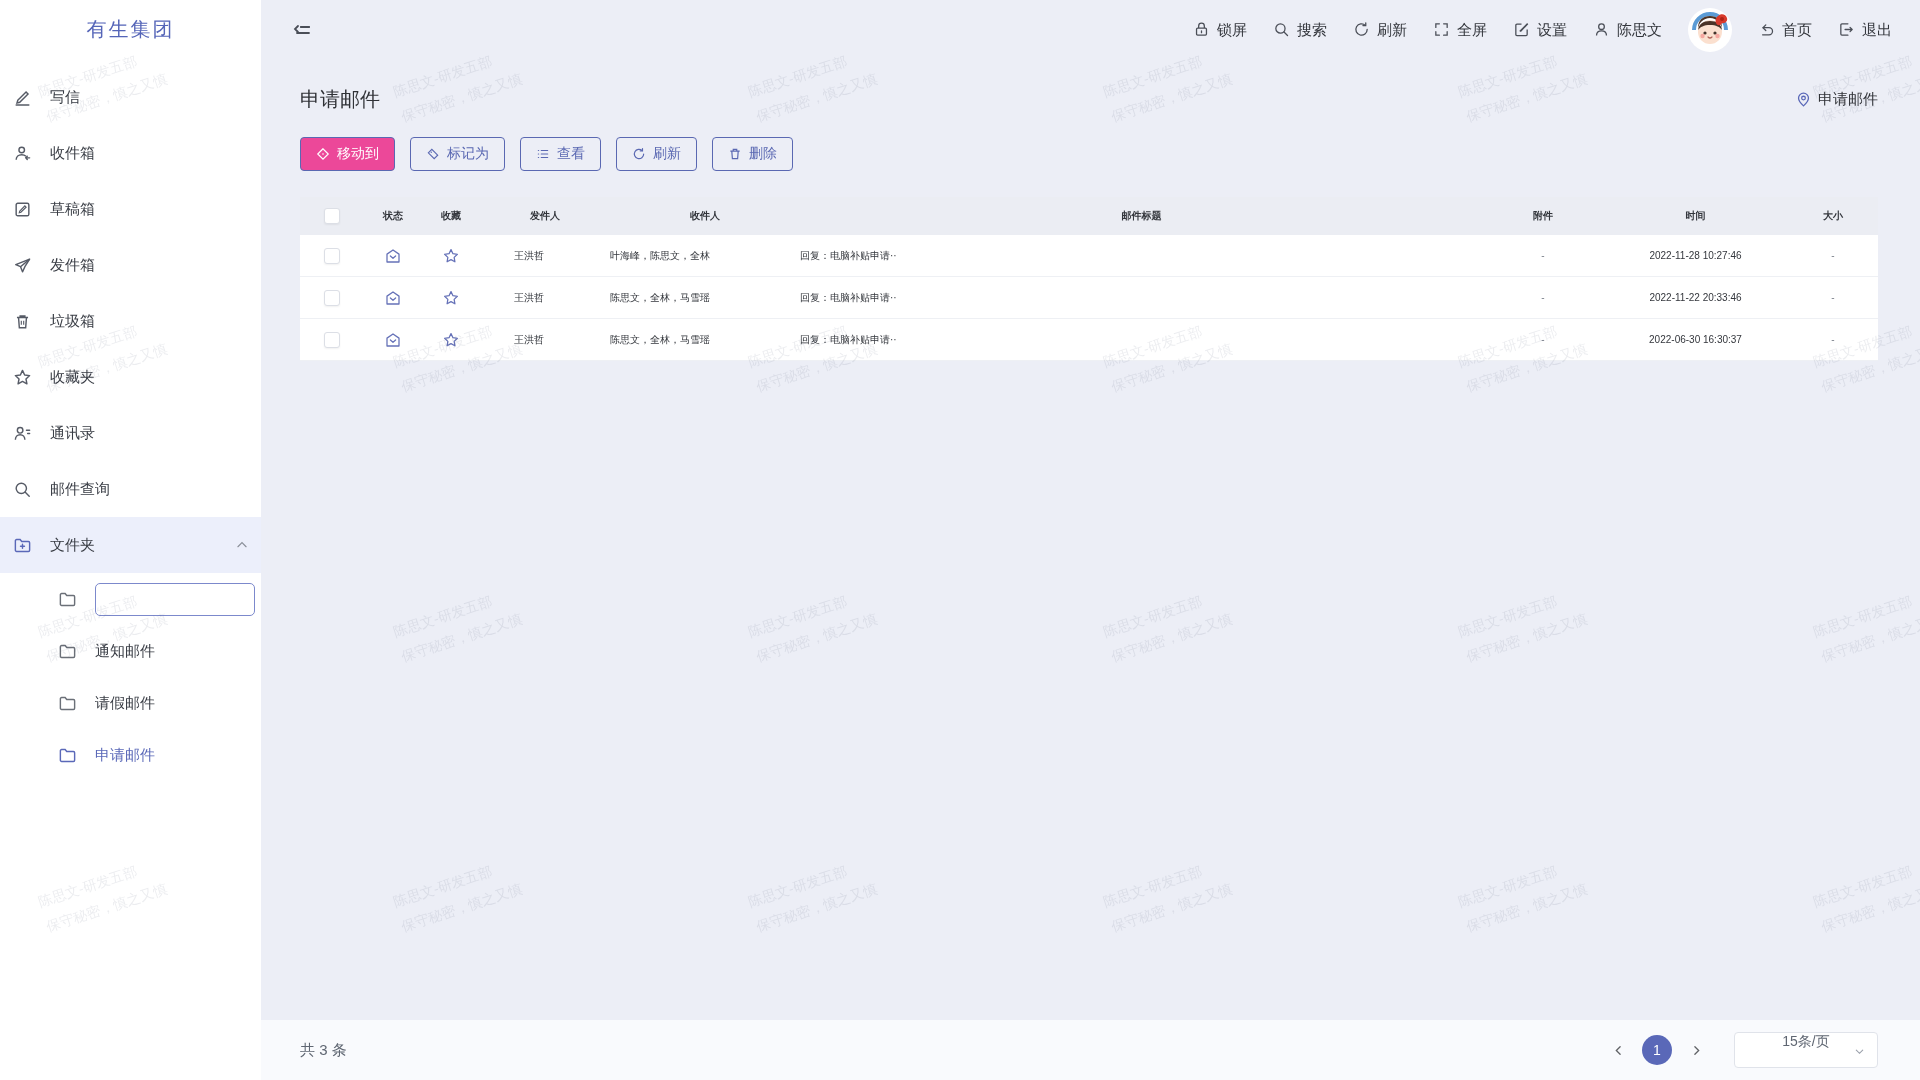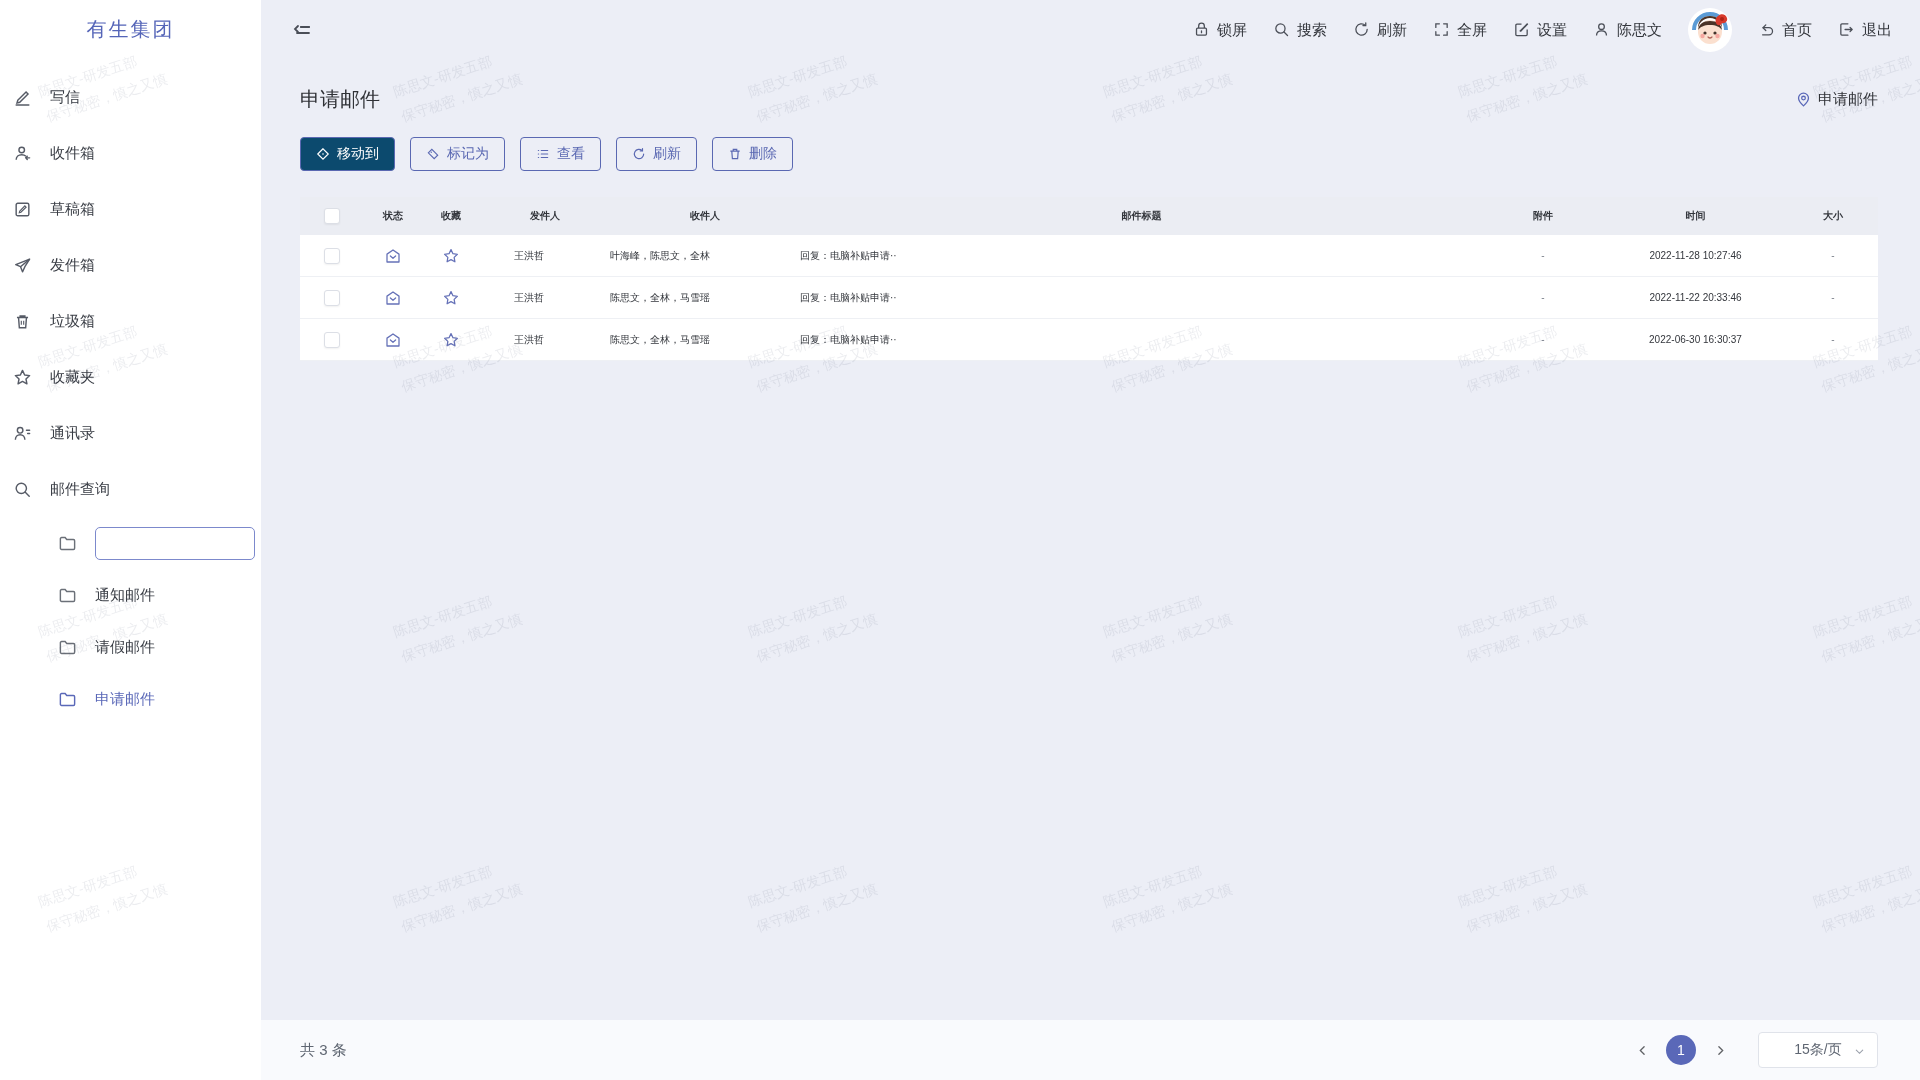--- a/index.html
+++ b/index.html
@@ -36,21 +36,21 @@
 
   .content { flex:1; display:flex; flex-direction:column; padding:0 42px 0 39px; }
   .content-head { margin-top:26px; display:flex; align-items:center; }
   .page-title { font-size:20px; color:#2f3136; font-weight:500; }
   .crumb { margin-left:auto; display:flex; align-items:center; gap:6px; cursor:pointer; font-size:15px; color:#2f3136; }
   .crumb .cicon { width:17px; height:17px; display:flex; }
 
   .toolbar { margin-top:24px; display:flex; align-items:center; }
   .btn { height:34px; display:inline-flex; align-items:center; gap:7px; padding:0 15px; border-radius:4px; border:1px solid #5a68b2; background:transparent; color:#5a68b2; font-size:14px; cursor:pointer; margin-right:15px; font-family:inherit; }
   .btn .bicon { width:14px; height:14px; display:flex; }
-  .btn.primary { background:#0c4a6e; border-color:#5a68b2; color:#fff; }
+  .btn.primary { background:#ec4899; border-color:#5a68b2; color:#fff; }
   .search-wrap { margin-left:auto; }
   .search-input { width:380px; height:34px; border:none; border-radius:17px; background:#fff; outline:none; padding:0 18px; font-size:14px; color:#303238; }
   .search-input::placeholder { color:#b9bcc8; }
 
   
   .table { margin-top:26px; }
   .trow { display:flex; align-items:center; }
   .thead { height:38px; background:#ebedf3; font-weight:bold; color:#303238; }
   .tbody-row { height:42px; background:#ffffff; border-bottom:1px solid #eef0f4; }
   .col { flex:0 0 auto; display:flex; align-items:center; justify-content:center; font-size:10px; color:#33363c; }
@@ -70,21 +70,21 @@
   .dash { color:#7d828c; }
 
   .flex-spacer { flex:1; }
 
   
   .bottombar { height:60px; flex:0 0 60px; background:#f9fafd; display:flex; align-items:center; padding:0 42px 0 39px; }
   .total { color:#5f6672; font-size:15px; }
   .pager { margin-left:auto; display:flex; align-items:center; gap:12px; }
   .pg-arrow { width:24px; height:24px; display:flex; align-items:center; justify-content:center; cursor:pointer; color:#606266; }
   .pg-num { width:30px; height:30px; border-radius:50%; background:#5a68b8; color:#fff; display:flex; align-items:center; justify-content:center; font-size:14px; cursor:pointer; }
-  .page-size { width:120px; height:36px; background:#fff; border:1px solid #e0e3ea; border-radius:4px; display:flex; align-items:center; justify-content:center; position:relative; color:#5f6672; cursor:pointer; margin-left:14px; font-size:14px; }
+  .page-size { width:144px; height:36px; background:#fff; border:1px solid #e0e3ea; border-radius:4px; display:flex; justify-content:center; position:relative; color:#5f6672; cursor:pointer; margin-left:14px; font-size:14px; }
   .page-size .chevd { position:absolute; right:12px; top:13px; width:11px; height:11px; }
 
   
   #watermark-layer { position:fixed; left:0; top:0; width:1920px; height:1080px; pointer-events:none; z-index:50; overflow:hidden; }
   .wm { position:absolute; transform:rotate(-18deg); color:rgba(73,79,105,0.10); font-size:14px; line-height:1.85; white-space:nowrap; }
 </style>
 </head>
 <body>
 
 <div class="app">
@@ -167,20 +167,34 @@
       <div class="nav-item">
         <span class="nicon">
           <svg class="ic" width="19" height="19" viewBox="0 0 24 24" fill="none" stroke="#565b66" stroke-width="1.8">
               <circle cx="10.5" cy="10.5" r="6.5"></circle>
               <path d="m15.5 15.5 5 5" stroke-linecap="round"></path>
             </svg>
         </span>
         <span class="nlabel">邮件查询</span>
       </div>
 
+      <div class="nav-item active">
+        <span class="nicon">
+          <svg class="ic" width="19" height="19" viewBox="0 0 24 24" fill="none" stroke="#5a68b8" stroke-width="1.8">
+              <path d="M3 6a1.5 1.5 0 0 1 1.5-1.5H9l2 2.5h8.5A1.5 1.5 0 0 1 21 8.5V18a1.5 1.5 0 0 1-1.5 1.5h-15A1.5 1.5 0 0 1 3 18V6z"></path>
+              <path d="M12 10.5v5M9.5 13h5" stroke-linecap="round"></path>
+            </svg>
+        </span>
+        <span class="nlabel">文件夹</span>
+        <span class="chev">
+          <svg class="ic" width="14" height="14" viewBox="0 0 24 24" fill="none" stroke="#8a8f99" stroke-width="2" stroke-linecap="round">
+              <path d="m5 15 7-7 7 7"></path>
+            </svg>
+        </span>
+      </div>
 
       <div class="folder-list">
         <div class="folder-row">
           <span class="ficon">
             <svg class="ic" width="19" height="19" viewBox="0 0 24 24" fill="none" stroke="#6b7078" stroke-width="1.8">
                 <path d="M3 6a1.5 1.5 0 0 1 1.5-1.5H9l2 2.5h8.5A1.5 1.5 0 0 1 21 8.5V18a1.5 1.5 0 0 1-1.5 1.5h-15A1.5 1.5 0 0 1 3 18V6z"></path>
               </svg>
           </span>
           <input class="new-folder-input" type="text" value="" style="">
         </div>

